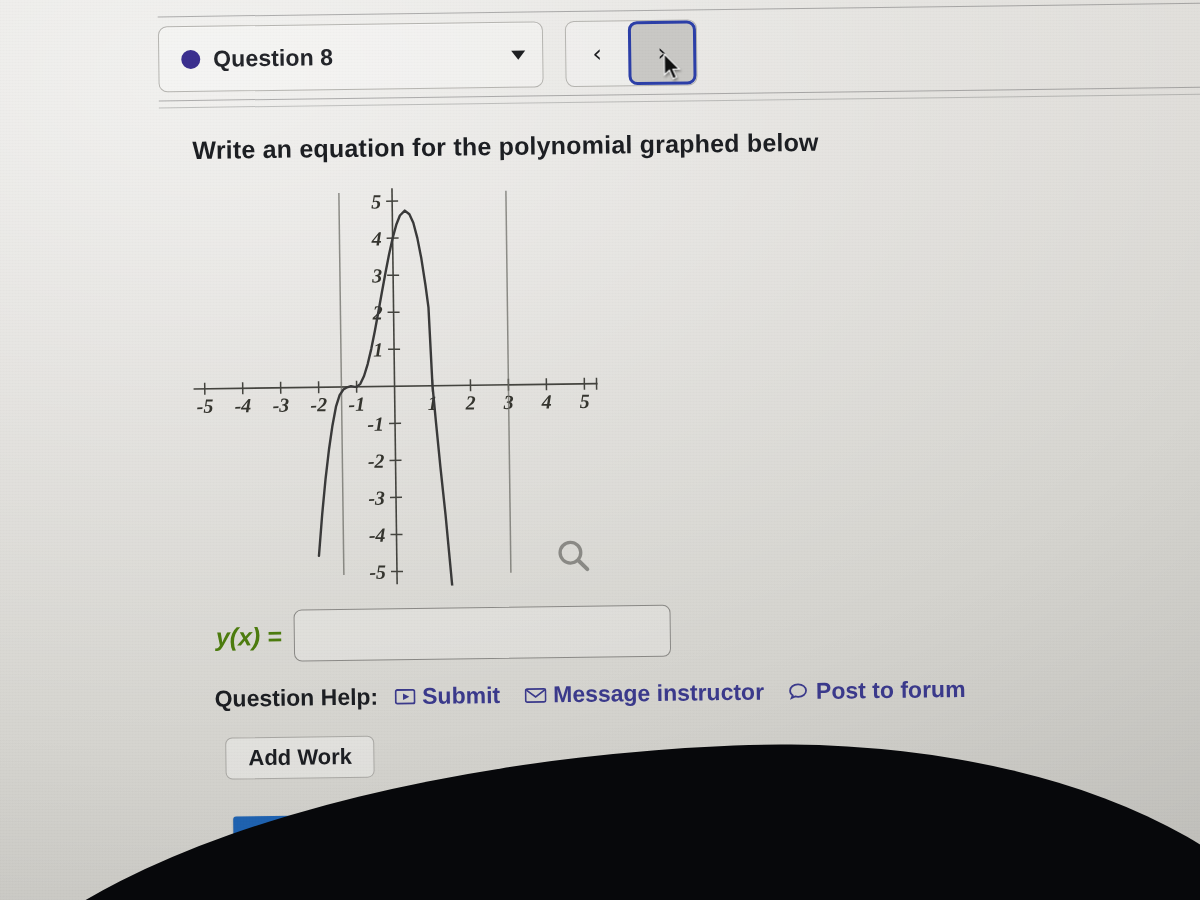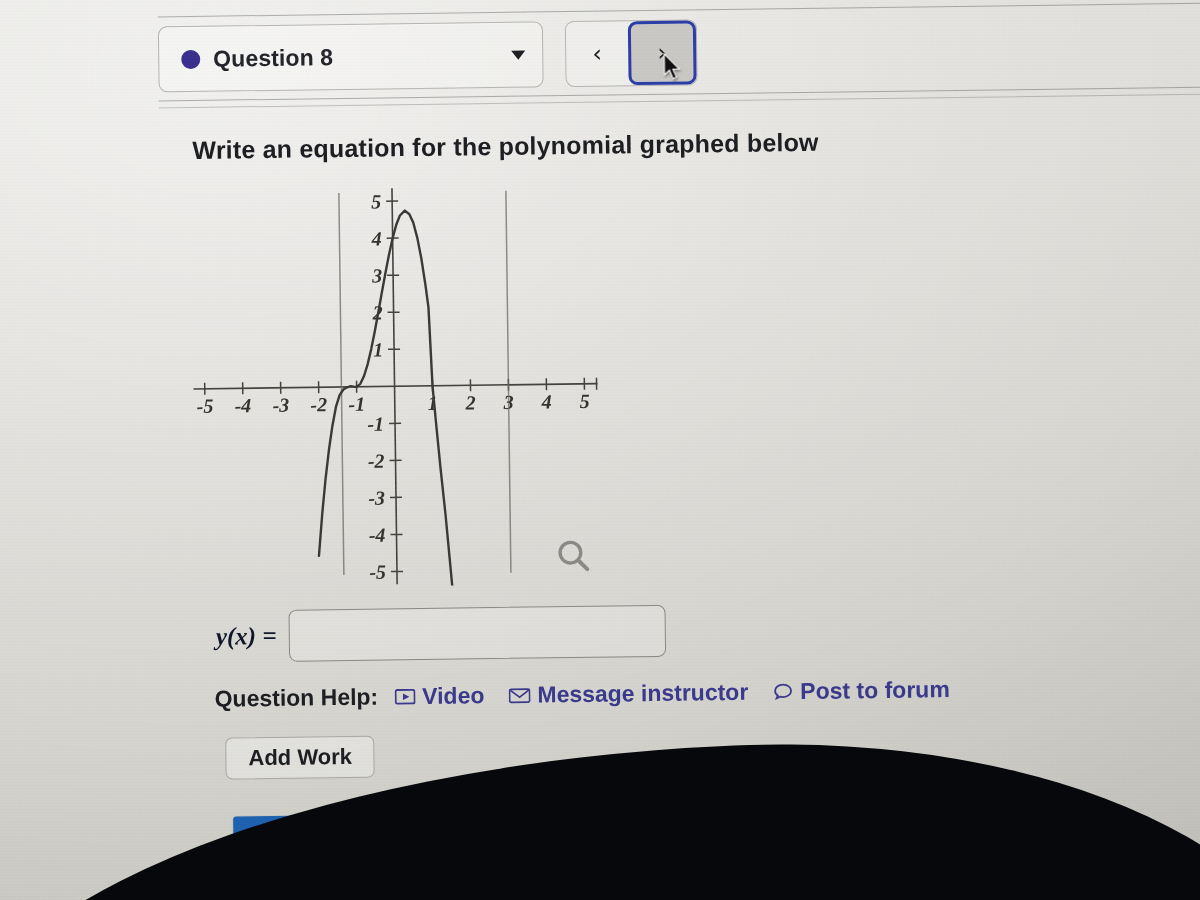--- a/index.html
+++ b/index.html
@@ -170,23 +170,23 @@
   #answer-row {
     position: absolute;
     left: 213px; top: 608px;
     display: flex;
     align-items: center;
     gap: 12px;
   }
   #answer-label {
     font-size: 25px;
     font-weight: bold;
-    color: #0f172a;
+    color: #4d7c0f;
     font-style: italic;
-    font-family: Liberation Serif, serif;
+    font-family: Liberation Sans, sans-serif;
   }
   #answer-input {
     width: 377px; height: 52px;
     border: 1px solid #8b8a87;
     border-radius: 8px;
     background: rgba(255,255,255,.18);
     font-size: 20px;
     padding: 0 12px;
     font-family: "Liberation Sans", sans-serif;
     color: #1d1f23;
@@ -357,21 +357,21 @@
   <div id="help-row">
     <span id="help-label">Question Help:</span>
 
     <a class="help-link" href="#">
       <span class="glyph">
         <svg width="21" height="21" viewBox="0 0 20 20">
           <rect x="1" y="3.5" width="18" height="13" rx="1.6" fill="none" stroke="#3b3a8c" stroke-width="1.7"></rect>
           <polygon points="8,7 14,10 8,13" fill="#3b3a8c"></polygon>
         </svg>
       </span>
-      <span>Video</span>
+      <span>Submit</span>
     </a>
 
     <a class="help-link" href="#">
       <span class="glyph">
         <svg width="22" height="21" viewBox="0 0 22 20">
           <rect x="1" y="4" width="20" height="13" rx="1.6" fill="none" stroke="#3b3a8c" stroke-width="1.7"></rect>
           <polyline points="1.8,5 11,12 20.2,5" fill="none" stroke="#3b3a8c" stroke-width="1.7"></polyline>
         </svg>
       </span>
       <span>Message instructor</span>

